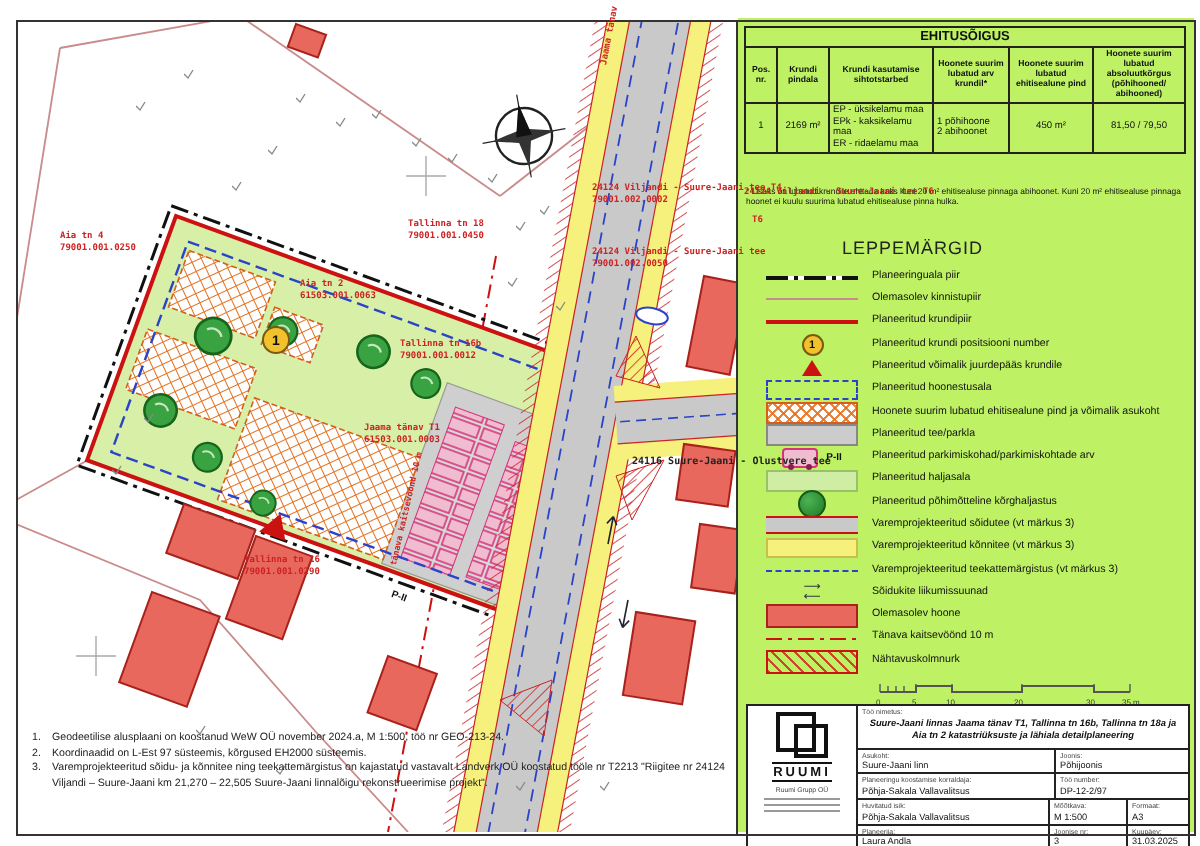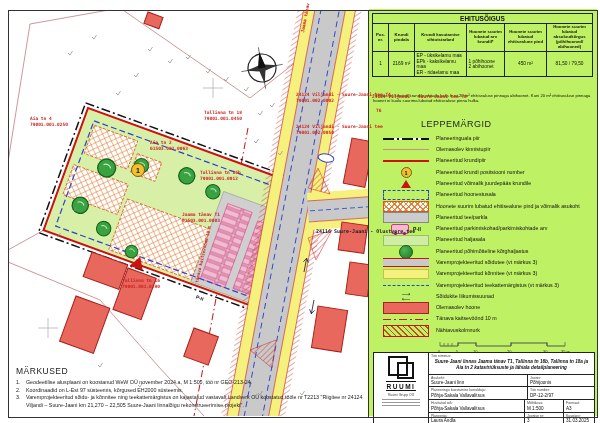--- a/index.html
+++ b/index.html
@@ -540,21 +540,20 @@
           <div class="cell" style="max-width:26px;">
             <div class="cl">Kuupäev:</div>
               <div class="cv">31.03.2025</div>
             </div>
         </div>
       </div>
     </div>
   </div>
 
   <div class="notes">
-    <div class="notes-title">MÄRKUSED</div>
     <div class="note">
       <span class="n">1.</span>
         <span class="t">Geodeetilise alusplaani on koostanud WeW OÜ november 2024.a, M 1:500, töö nr GEO-213-24.</span>
       </div>
     <div class="note">
       <span class="n">2.</span>
         <span class="t">Koordinaadid on L-Est 97 süsteemis, kõrgused EH2000 süsteemis.</span>
       </div>
     <div class="note">
       <span class="n">3.</span>

